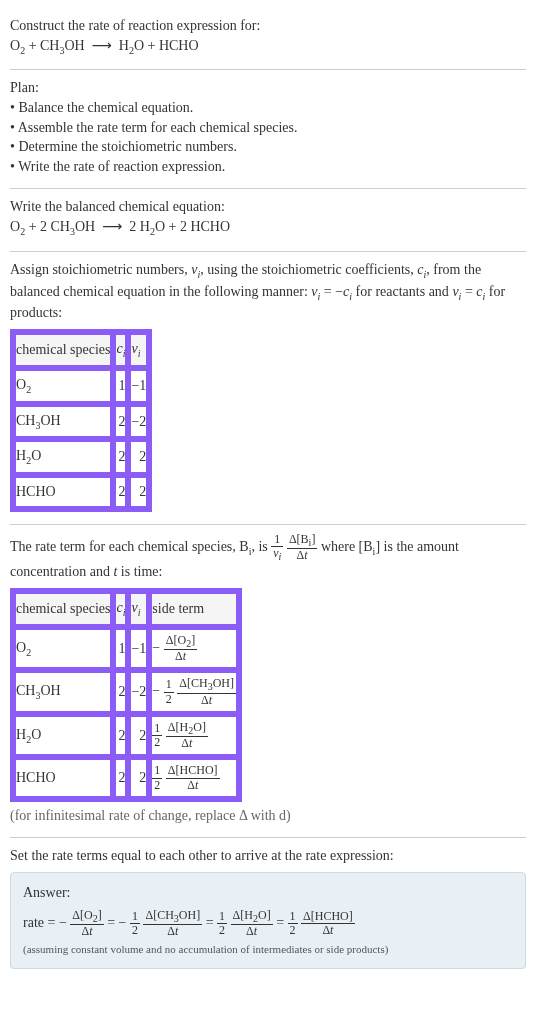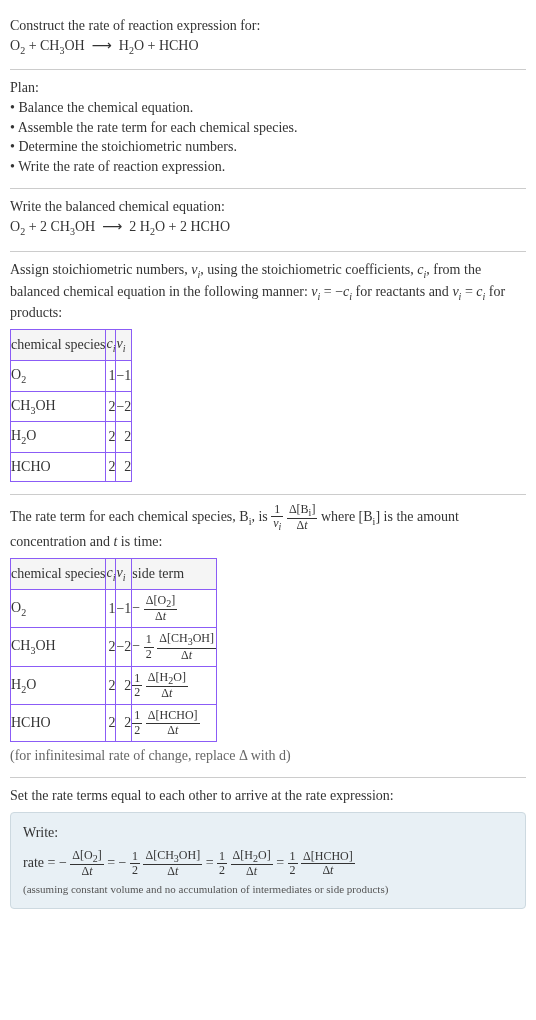--- a/index.html
+++ b/index.html
@@ -16,21 +16,21 @@
   border-bottom: 1px solid #ccc;
   padding: 8px 0 12px 0;
 }
 .section:last-of-type { border-bottom: none; }
 .sub { font-size: 10px; vertical-align: sub; }
 table {
   border-collapse: collapse;
   margin-top: 6px;
 }
 table td, table th {
-  border: 1px solid #8b5cf6;
+  border: 6px solid #8b5cf6;
   padding: 4px 0;
   text-align: left;
   font-weight: normal;
 }
 table th { background: #f5f5f5; }
 table td.num { text-align: right; }
 .frac {
   display: inline-block;
   vertical-align: middle;
   text-align: center;
@@ -149,17 +149,17 @@
       <td class="rate-cell"><span class="frac"><span class="num-top">1</span><span class="den">2</span></span> <span class="frac"><span class="num-top">Δ[HCHO]</span><span class="den">Δ<i>t</i></span></span></td>
     </tr>
   </tbody>
     </table>
   <div class="footnote">(for infinitesimal rate of change, replace Δ with d)</div>
 </div>
 
 <div class="section" style="border-bottom:none;">
   <div>Set the rate terms equal to each other to arrive at the rate expression:</div>
   <div class="answer-box">
-    <div class="answer-label">Write:</div>
+    <div class="answer-label">Answer:</div>
     <div class="answer-eq">rate = − <span class="frac"><span class="num-top">Δ[O<span class="sub">2</span>]</span><span class="den">Δ<i>t</i></span></span> = − <span class="frac"><span class="num-top">1</span><span class="den">2</span></span> <span class="frac"><span class="num-top">Δ[CH<span class="sub">3</span>OH]</span><span class="den">Δ<i>t</i></span></span> = <span class="frac"><span class="num-top">1</span><span class="den">2</span></span> <span class="frac"><span class="num-top">Δ[H<span class="sub">2</span>O]</span><span class="den">Δ<i>t</i></span></span> = <span class="frac"><span class="num-top">1</span><span class="den">2</span></span> <span class="frac"><span class="num-top">Δ[HCHO]</span><span class="den">Δ<i>t</i></span></span></div>
     <div class="answer-note">(assuming constant volume and no accumulation of intermediates or side products)</div>
   </div>
 </div>
 
 </body></html>

